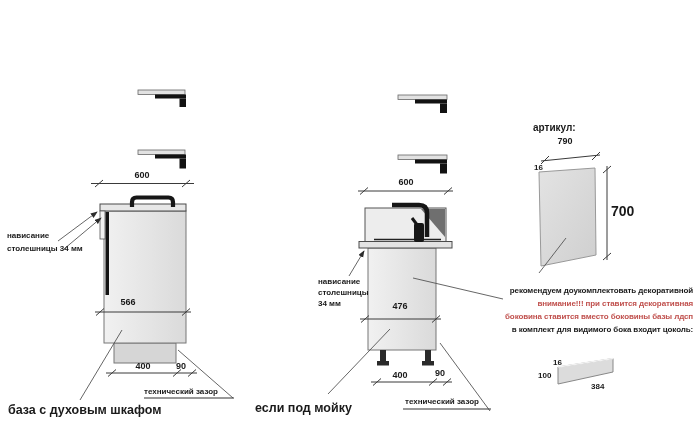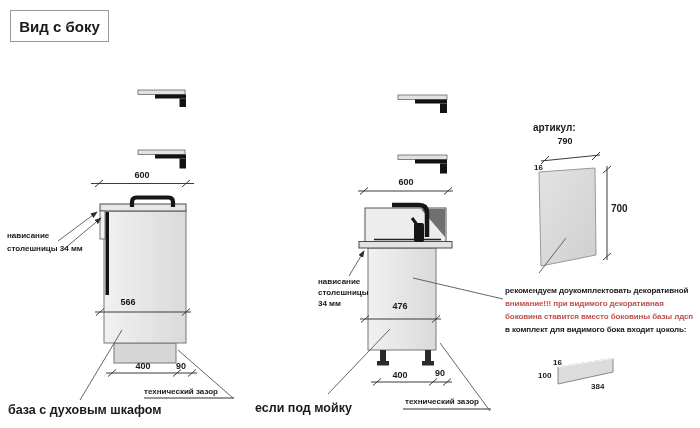--- a/index.html
+++ b/index.html
@@ -8,21 +8,21 @@
   svg{position:absolute;left:0;top:0;}
   .titlebox{position:absolute;left:10px;top:10px;width:97px;height:30px;border:1px solid #9a9a9a;
             display:flex;align-items:center;justify-content:center;
             font:bold 15px "Liberation Sans",sans-serif;}
   .lbl{position:absolute;font:bold 8px/13px "Liberation Sans",sans-serif;white-space:nowrap;}
   .lbl2{position:absolute;font:bold 8px/11px "Liberation Sans",sans-serif;white-space:nowrap;}
   .dim{position:absolute;font:bold 9px "Liberation Sans",sans-serif;transform:translateX(-50%);white-space:nowrap;}
   .sm{position:absolute;font:bold 8px "Liberation Sans",sans-serif;white-space:nowrap;}
   .cap{position:absolute;font:bold 12.5px "Liberation Sans",sans-serif;white-space:nowrap;}
   .note{position:absolute;left:505px;top:284px;}
-  .note-line{font:bold 8px/13px "Liberation Sans",sans-serif;letter-spacing:-0.1px;white-space:nowrap;}
+  .note-line{font:bold 8px/13px "Liberation Sans",sans-serif;letter-spacing:-0.1px;white-space:nowrap;text-align:right;}
 </style>
 </head>
 <body>
 
 <div class="canvas">
 
   <svg width="700" height="428" viewBox="0 0 700 428">
     <defs>
       <marker id="arr" markerWidth="9" markerHeight="8" refX="7" refY="3" orient="auto">
         <path d="M0,0 L8,3 L0,6 z" fill="#2c2c2c"></path>
@@ -138,23 +138,20 @@
       <line x1="607" y1="166" x2="607" y2="260"></line>
       <line x1="603" y1="173" x2="611" y2="166"></line>
         <line x1="603" y1="260" x2="611" y2="253"></line>
     </g>
     <g>
       <polygon points="558,367 613,358.5 613,372 558,384" fill="#dcdcdc" stroke="#888" stroke-width="1"></polygon>
       <line x1="558" y1="367" x2="613" y2="358.5" stroke="#f2f2f2" stroke-width="1.4"></line>
     </g>
   </svg>
 
-  <div class="titlebox">
-    <span>Вид с боку</span>
-  </div>
 
   <div class="dim" style="left:142px;top:170px;">600</div>
   <div class="lbl" style="left:7px;top:229px;">
     <div>нависание</div>
     <div>столешницы 34 мм</div>
   </div>
   <div class="dim" style="left:128px;top:297px;">566</div>
   <div class="dim" style="left:143px;top:361px;">400</div>
   <div class="dim" style="left:181px;top:361px;">90</div>
   <div class="sm" style="left:144px;top:387px;">технический зазор</div>
@@ -168,25 +165,25 @@
   </div>
   <div class="dim" style="left:400px;top:301px;text-align:center;">476</div>
   <div class="dim" style="left:400px;top:370px;">400</div>
   <div class="dim" style="left:440px;top:368px;">90</div>
   <div class="sm" style="left:405px;top:397px;">технический зазор</div>
   <div class="cap" style="left:255px;top:401px;">если под мойку</div>
 
   <div class="sm" style="left:533px;top:122px;font-size:10px;">артикул:</div>
   <div class="dim" style="left:565px;top:136px;">790</div>
   <div class="sm" style="left:534px;top:163px;">16</div>
-  <div class="sm" style="left:611px;top:203px;font-size:10px;">700</div>
+  <div class="sm" style="left:611px;top:203px;font-size:14px;">700</div>
 
   <div class="note">
     <div class="note-line">рекомендуем доукомплектовать декоративной</div>
-    <div class="note-line" style="color: rgb(192, 80, 77);">внимание!!! при видимого декоративная</div>
+    <div class="note-line" style="color: rgb(192, 80, 77);">внимание!!! при ставится декоративная</div>
     <div class="note-line" style="color: rgb(192, 80, 77);">боковина ставится вместо боковины базы лдсп</div>
     <div class="note-line">в комплект для видимого бока входит цоколь:</div>
   </div>
 
   <div class="sm" style="left:553px;top:358px;">16</div>
   <div class="sm" style="left:538px;top:371px;">100</div>
   <div class="sm" style="left:582px;top:382px;padding-left:9px;">384</div>
 
 </div>
 

